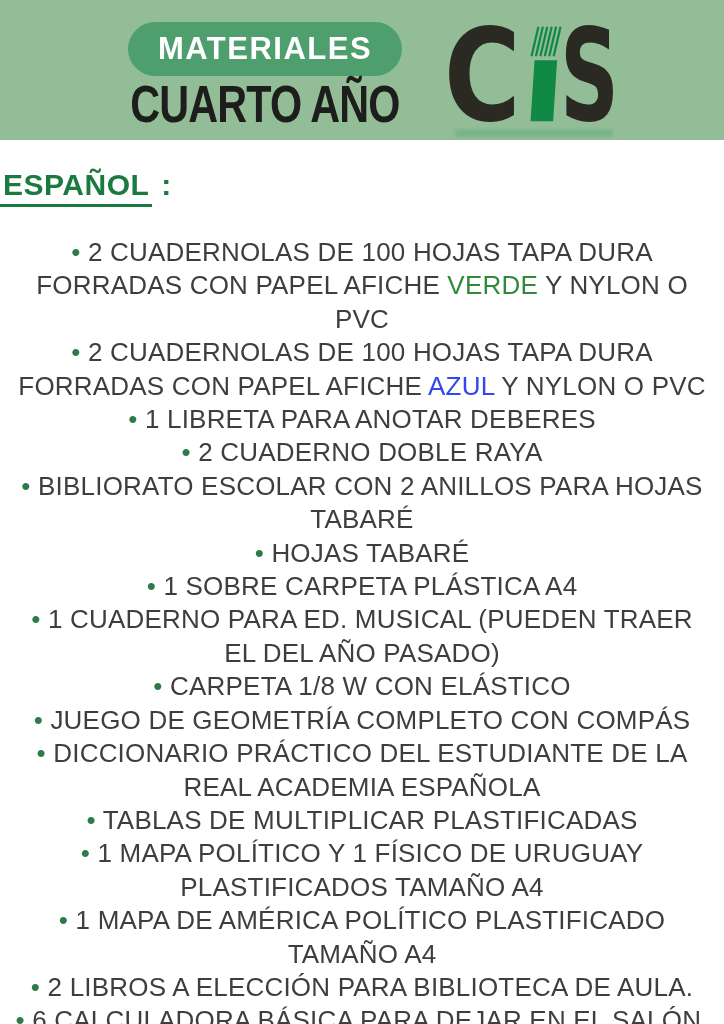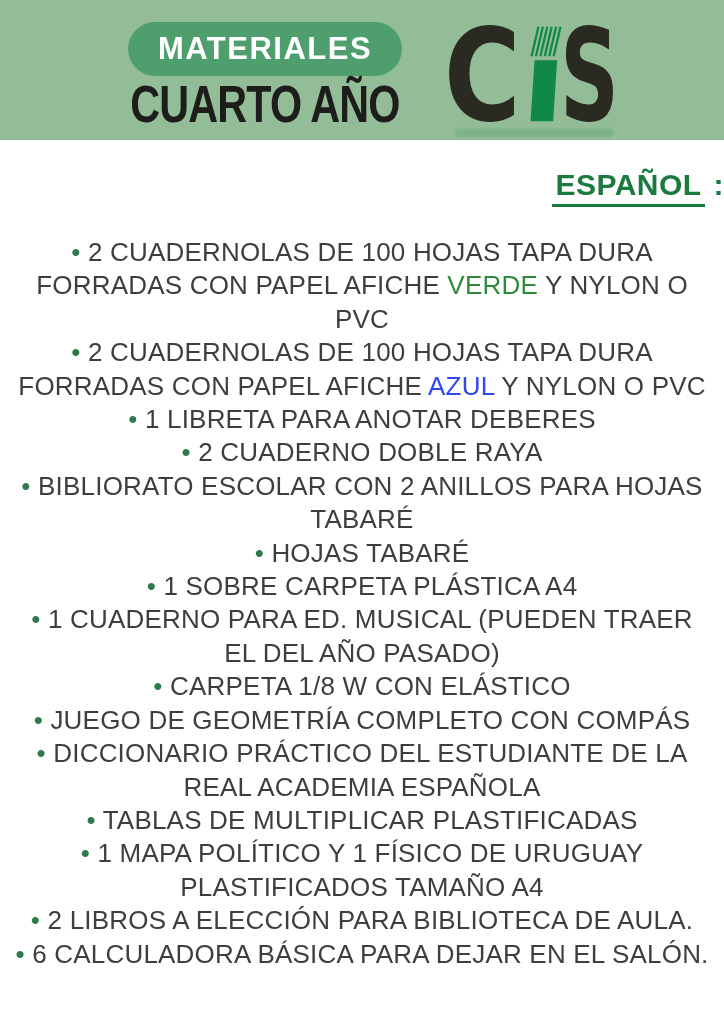--- a/index.html
+++ b/index.html
@@ -32,21 +32,21 @@
   }
   .logo { display: flex; flex-direction: column; align-items: center; margin-top: 2px; }
   .logo svg { width: 172px; height: 100px; display: block; }
   .logo-tagline {
     width: 158px; height: 8px; margin-top: 5px;
     background: var(--c-logo_green, #108945);
     opacity: 0.18; filter: blur(1.5px); border-radius: 2px;
   }
   main { padding-top: 28px; }
   .section-title {
-    margin: 0 0 34px; text-align: right;
+    margin: 0 0 34px; text-align: left;
     font-size: 30px; font-weight: bold; letter-spacing: 0.5px;
     color: var(--c-section_green, #1a7a3f);
   }
   .sec-underline {
     border-bottom: 3px solid currentColor;
     padding: 0 3px 3px;
   }
   .materials-list {
     width: 700px; margin: 0 auto;
     font-size: 26px; line-height: 33.4px; letter-spacing: 0.2px;
@@ -95,17 +95,18 @@
         <div class="item"><span class="bullet">• </span><span>2 CUADERNO DOBLE RAYA</span></div>
         <div class="item"><span class="bullet">• </span><span>BIBLIORATO ESCOLAR CON 2 ANILLOS PARA HOJAS TABARÉ</span></div>
         <div class="item"><span class="bullet">• </span><span>HOJAS TABARÉ</span></div>
         <div class="item"><span class="bullet">• </span><span>1 SOBRE CARPETA PLÁSTICA A4</span></div>
         <div class="item"><span class="bullet">• </span><span>1 CUADERNO PARA ED. MUSICAL (PUEDEN TRAER EL DEL AÑO PASADO)</span></div>
         <div class="item"><span class="bullet">• </span><span>CARPETA 1/8 W CON ELÁSTICO</span></div>
         <div class="item"><span class="bullet">• </span><span>JUEGO DE GEOMETRÍA COMPLETO CON COMPÁS</span></div>
         <div class="item"><span class="bullet">• </span><span>DICCIONARIO PRÁCTICO DEL ESTUDIANTE DE LA REAL ACADEMIA ESPAÑOLA</span></div>
         <div class="item"><span class="bullet">• </span><span>TABLAS DE MULTIPLICAR PLASTIFICADAS</span></div>
         <div class="item"><span class="bullet">• </span><span>1 MAPA POLÍTICO Y 1 FÍSICO DE URUGUAY PLASTIFICADOS TAMAÑO A4</span></div>
+        <div class="item"><span class="bullet">• </span><span>1 MAPA DE AMÉRICA POLÍTICO PLASTIFICADO TAMAÑO A4</span></div>
         <div class="item"><span class="bullet">• </span><span>2 LIBROS A ELECCIÓN PARA BIBLIOTECA DE AULA.</span></div>
         <div class="item"><span class="bullet">• </span><span>6 CALCULADORA BÁSICA PARA DEJAR EN EL SALÓN.</span></div>
       </div>
   </main>
 </div>
 
 </body></html>

